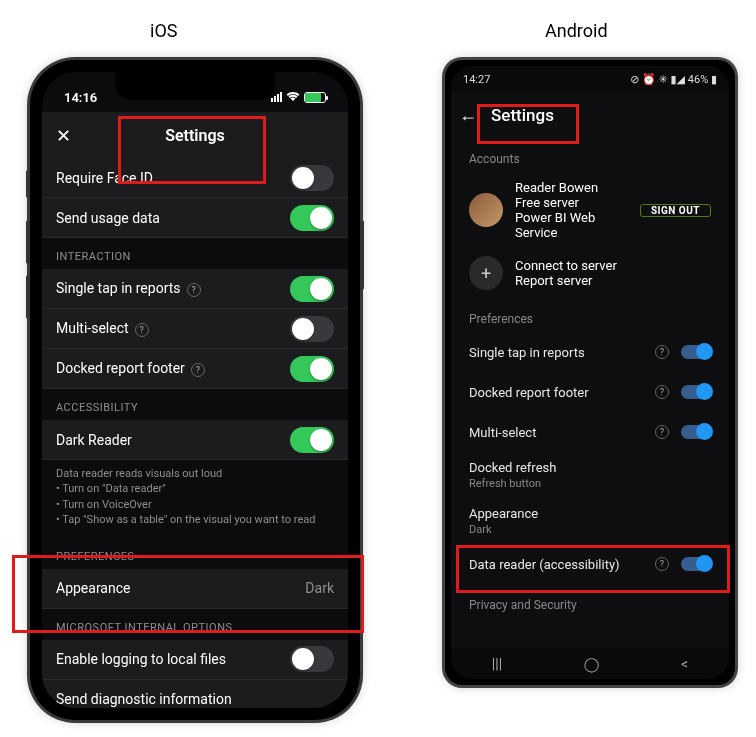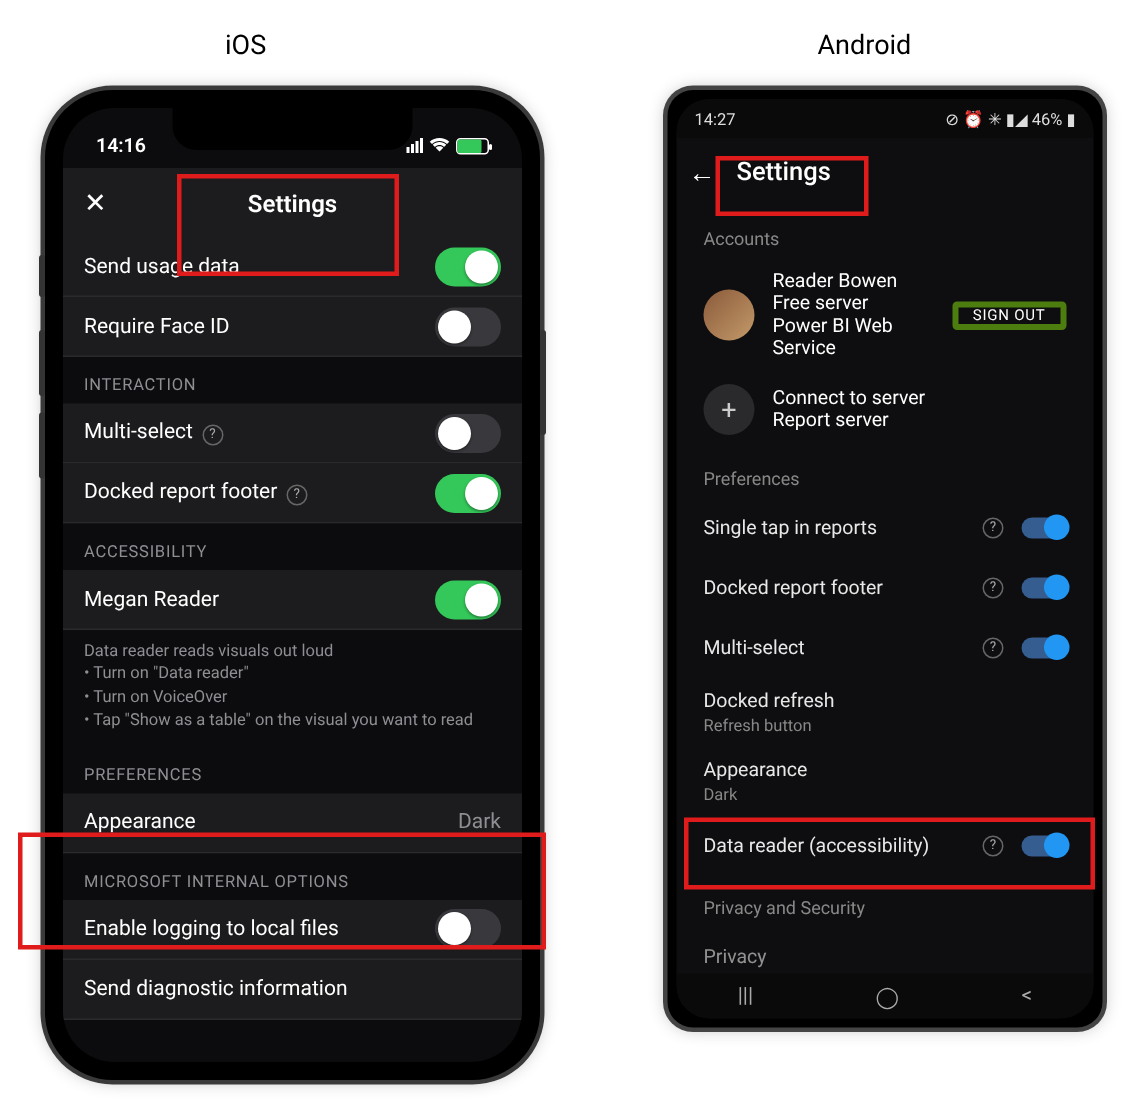--- a/index.html
+++ b/index.html
@@ -245,23 +245,23 @@
     border-radius: 50%;
     background: #2a2a2c;
     display: flex;
     align-items: center;
     justify-content: center;
     font-size: 18px;
     color: #ccc;
   }
   .signout-btn {
     font-size: 10px;
-    font-weight: 400;
+    font-weight: 700;
     color: #fff;
-    border: 4px solid #4d7c0f;
+    border: 1px solid #4d7c0f;
     border-radius: 3px;
     padding: 0 10px;
     letter-spacing: 0.5px;
   }
 
   
   .and-switch {
     width: 30px; height: 14px;
     background: #355d8f;
     border-radius: 7px;
@@ -335,49 +335,55 @@
       </div>
     </div>
 
     <div class="ios-titlebar">
       <span class="ios-close">✕</span>
       <span class="ios-title">Settings</span>
     </div>
 
     <div class="ios-content">
       <div class="ios-row">
+        <span class="row-label">Require Face ID</span>
+        <div class="switch off">
+            <div class="knob"></div>
+          </div>
+      </div>
+      <div class="ios-row">
         <span class="row-label">Send usage data</span>
         <div class="switch on">
             <div class="knob"></div>
           </div>
       </div>
-      <div class="ios-row">
-        <span class="row-label">Require Face ID</span>
-        <div class="switch off">
-            <div class="knob"></div>
-          </div>
-      </div>
 
       <div class="ios-section">INTERACTION</div>
+      <div class="ios-row">
+        <span class="row-label"><span>Single tap in reports</span><span class="info-icon">?</span></span>
+        <div class="switch on">
+            <div class="knob"></div>
+          </div>
+      </div>
       <div class="ios-row">
         <span class="row-label"><span>Multi-select</span><span class="info-icon">?</span></span>
         <div class="switch off">
             <div class="knob"></div>
           </div>
       </div>
       <div class="ios-row">
         <span class="row-label"><span>Docked report footer</span><span class="info-icon">?</span></span>
         <div class="switch on">
             <div class="knob"></div>
           </div>
       </div>
 
       <div class="ios-section">ACCESSIBILITY</div>
       <div class="ios-row">
-        <span class="row-label">Megan Reader</span>
+        <span class="row-label">Dark Reader</span>
         <div class="switch on">
             <div class="knob"></div>
           </div>
       </div>
       <div class="ios-hint" style="white-space:pre-line">Data reader reads visuals out loud
 • Turn on "Data reader"
 • Turn on VoiceOver
 • Tap "Show as a table" on the visual you want to read</div>
 
       <div class="ios-section">PREFERENCES</div>
@@ -466,23 +472,20 @@
       </div>
       <div class="and-row">
         <span class="label">Data reader (accessibility)</span>
         <span class="info-icon">?</span>
         <div class="and-switch">
             <div class="knob"></div>
           </div>
       </div>
 
       <div class="and-section">Privacy and Security</div>
-      <div class="and-row" style="opacity:0.6">
-        <span class="label">Privacy</span>
-      </div>
     </div>
 
     <div class="and-navbar">
       <span>|||</span>
       <span>◯</span>
       <span class="nav-back">&lt;</span>
     </div>
   </div>
 </div>
 

